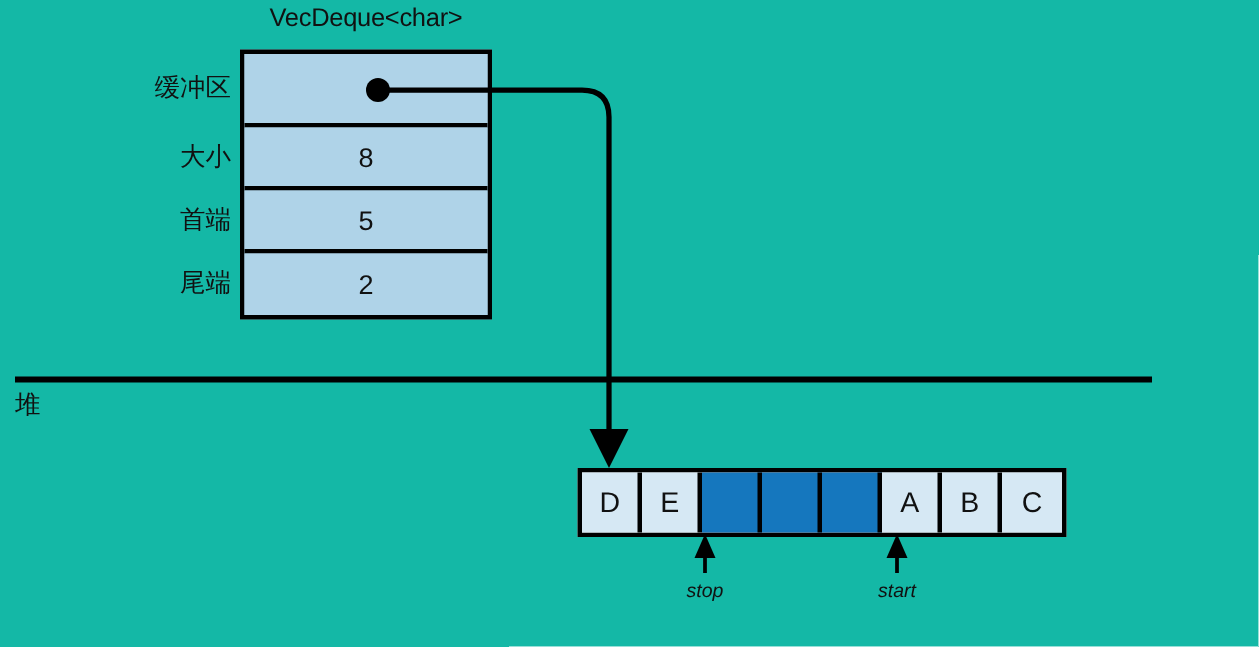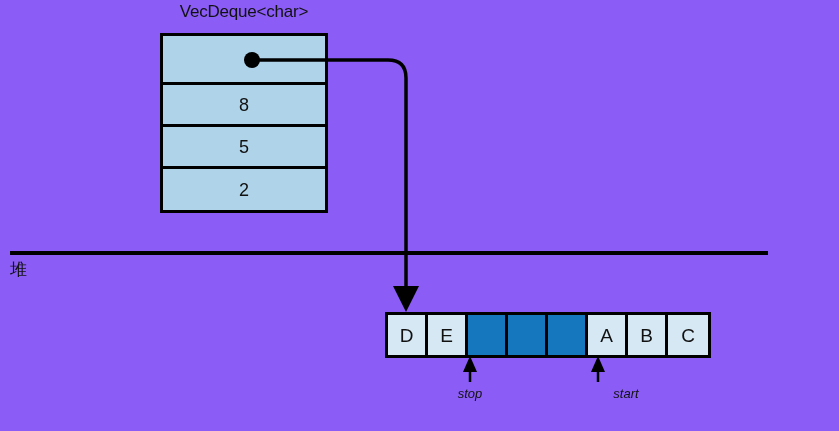--- a/index.html
+++ b/index.html
@@ -8,21 +8,21 @@
     background: #ffffff;
   }
   body {
     font-family: "Liberation Sans", "DejaVu Sans", sans-serif;
     color: #000000;
   }
   #canvas {
     position: relative;
     width: 839px;
     height: 431px;
-    background: #8b5cf6;
+    background: #14b8a6;
     overflow: hidden;
   }
 
   
   .struct-title {
     position: absolute;
     left: 160px;
     top: 2px;
     width: 168px;
     text-align: center;
@@ -157,20 +157,26 @@
     white-space: nowrap;
   }
 </style>
 </head>
 <body>
 
 <div id="canvas">
 
   <div class="struct-title">VecDeque&lt;char&gt;</div>
 
+  <div class="labels-col">
+    <div class="field-label lab-buffer">缓冲区</div>
+    <div class="field-label lab-size">大小</div>
+    <div class="field-label lab-head">首端</div>
+    <div class="field-label lab-tail">尾端</div>
+  </div>
 
   <div class="struct-box">
     <div class="struct-row row-buffer">
       <span class="cell-value"></span>
     </div>
     <div class="struct-row row-size">
       <span class="cell-value">8</span>
     </div>
     <div class="struct-row row-head">
       <span class="cell-value">5</span>
@@ -217,15 +223,15 @@
   </div>
 
   <svg class="marker-svg" viewBox="0 0 839 431" xmlns="http://www.w3.org/2000/svg">
     <line x1="470" y1="382" x2="470" y2="366" stroke="#000000" stroke-width="2.5"></line>
     <polygon points="470,356 463,372 477,372" fill="#000000"></polygon>
     <line x1="598" y1="382" x2="598" y2="366" stroke="#000000" stroke-width="2.5"></line>
     <polygon points="598,356 591,372 605,372" fill="#000000"></polygon>
   </svg>
 
   <div class="marker-label" style="left:470px; top:386px;">stop</div>
-  <div class="marker-label" style="left:598px; top:386px;margin-left:28px;">start</div>
+  <div class="marker-label" style="left:598px; top:386px;">start</div>
 
 </div>
 
 </body></html>

